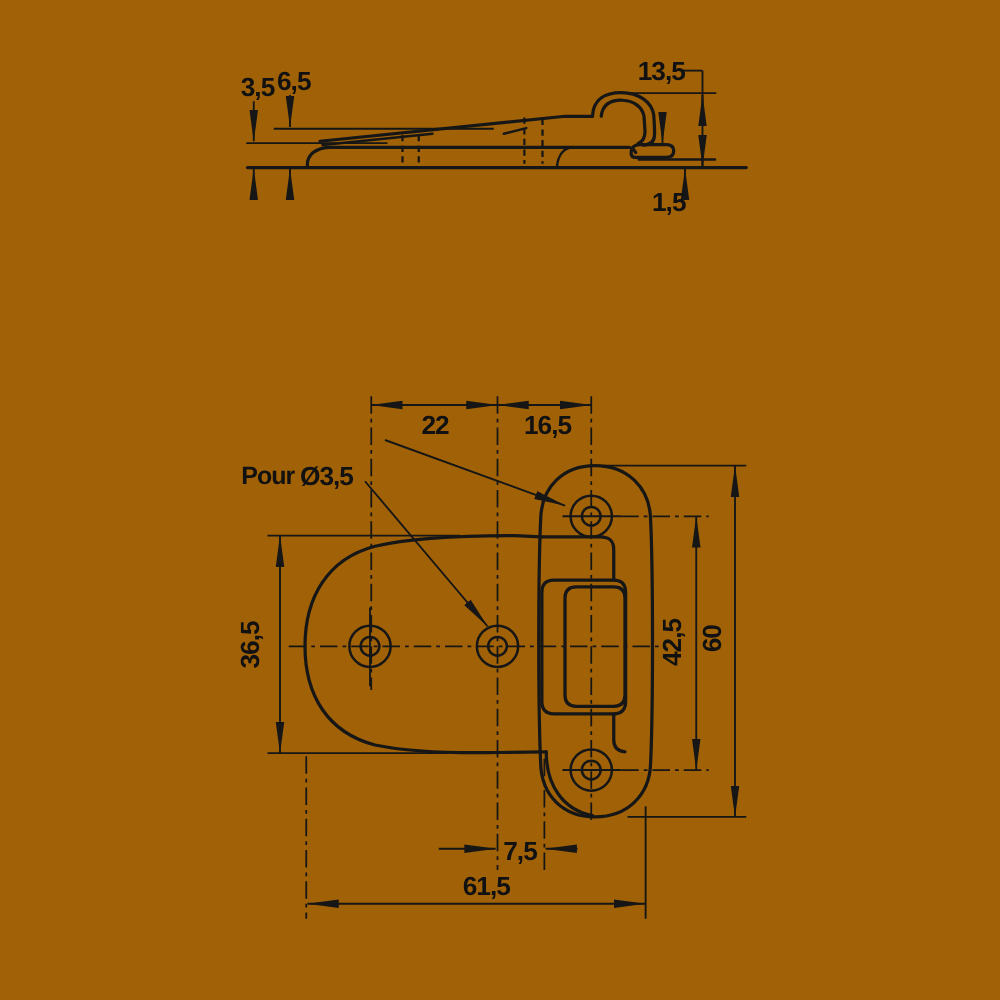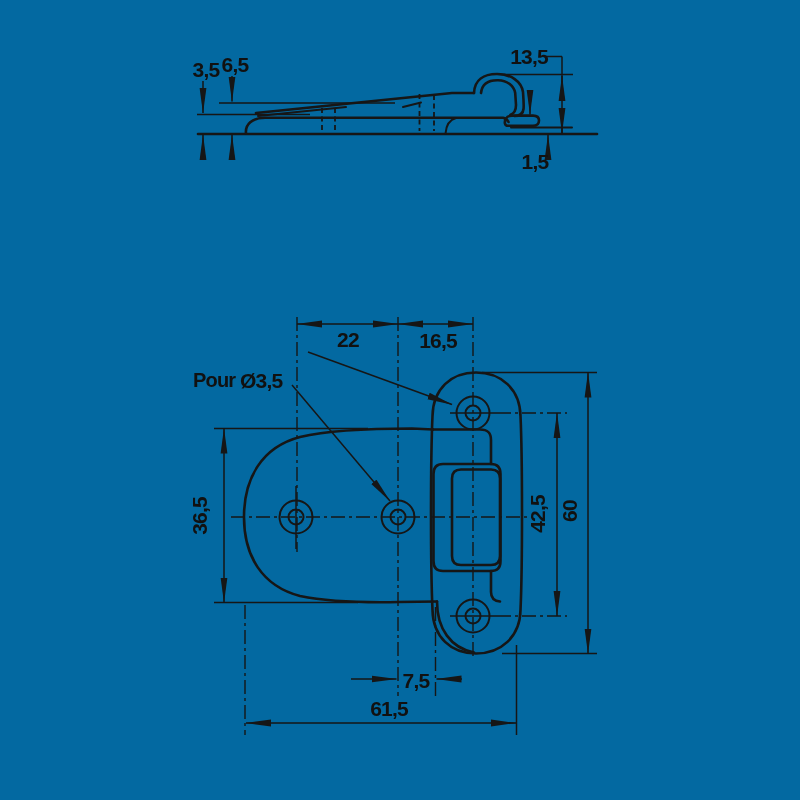--- a/index.html
+++ b/index.html
@@ -1,16 +1,16 @@
 <!DOCTYPE html>
 <html><head>
 <meta charset="utf-8">
 <style>
   html,body{margin:0;padding:0;background:#fff;}
-  .canvas{position:relative;width:800px;height:800px;background:#0369a1;overflow:hidden;
+  .canvas{position:relative;width:800px;height:800px;background:#a16207;overflow:hidden;
           font-family:"Liberation Sans", sans-serif;}
   svg{position:absolute;left:0;top:0;}
   .outl{stroke:#161616;stroke-width:2.6;fill:none;stroke-linecap:round;stroke-linejoin:round;}
   .outl2{stroke:#161616;stroke-width:2.0;fill:none;stroke-linecap:round;}
   .dim{stroke:#161616;stroke-width:1.5;fill:none;}
   .cline{stroke:#161616;stroke-width:1.4;fill:none;stroke-dasharray:14 4 3 4;}
   .hidden{stroke:#161616;stroke-width:1.8;fill:none;stroke-dasharray:5 3.5;}
   text{fill:#111;font-size:21px;font-weight:bold;letter-spacing:-0.8px;}
   .note{font-size:20px;}
 </style>

